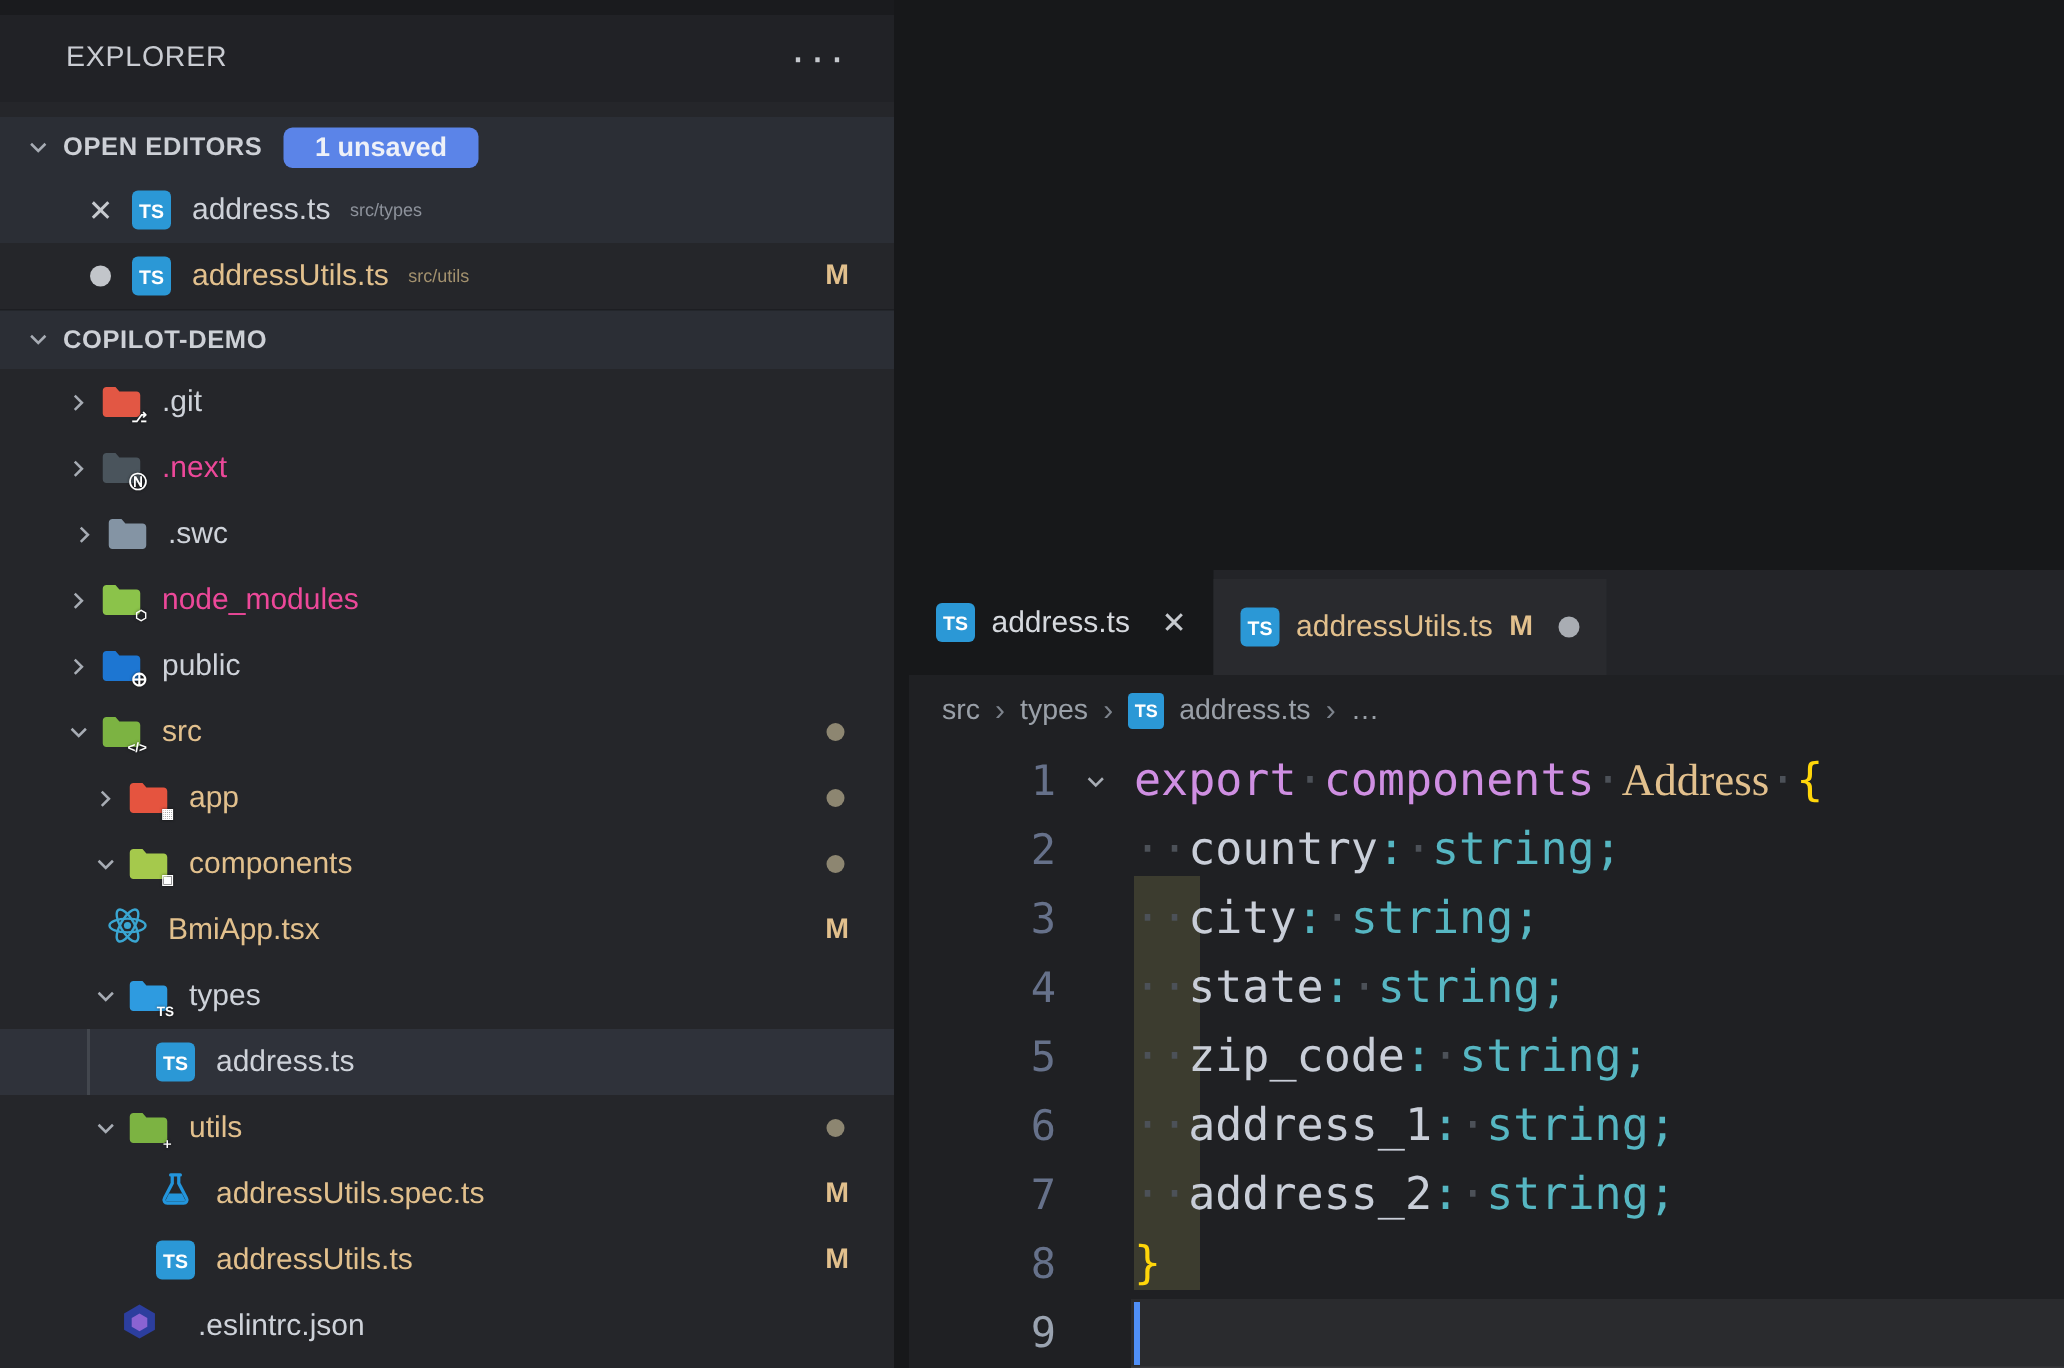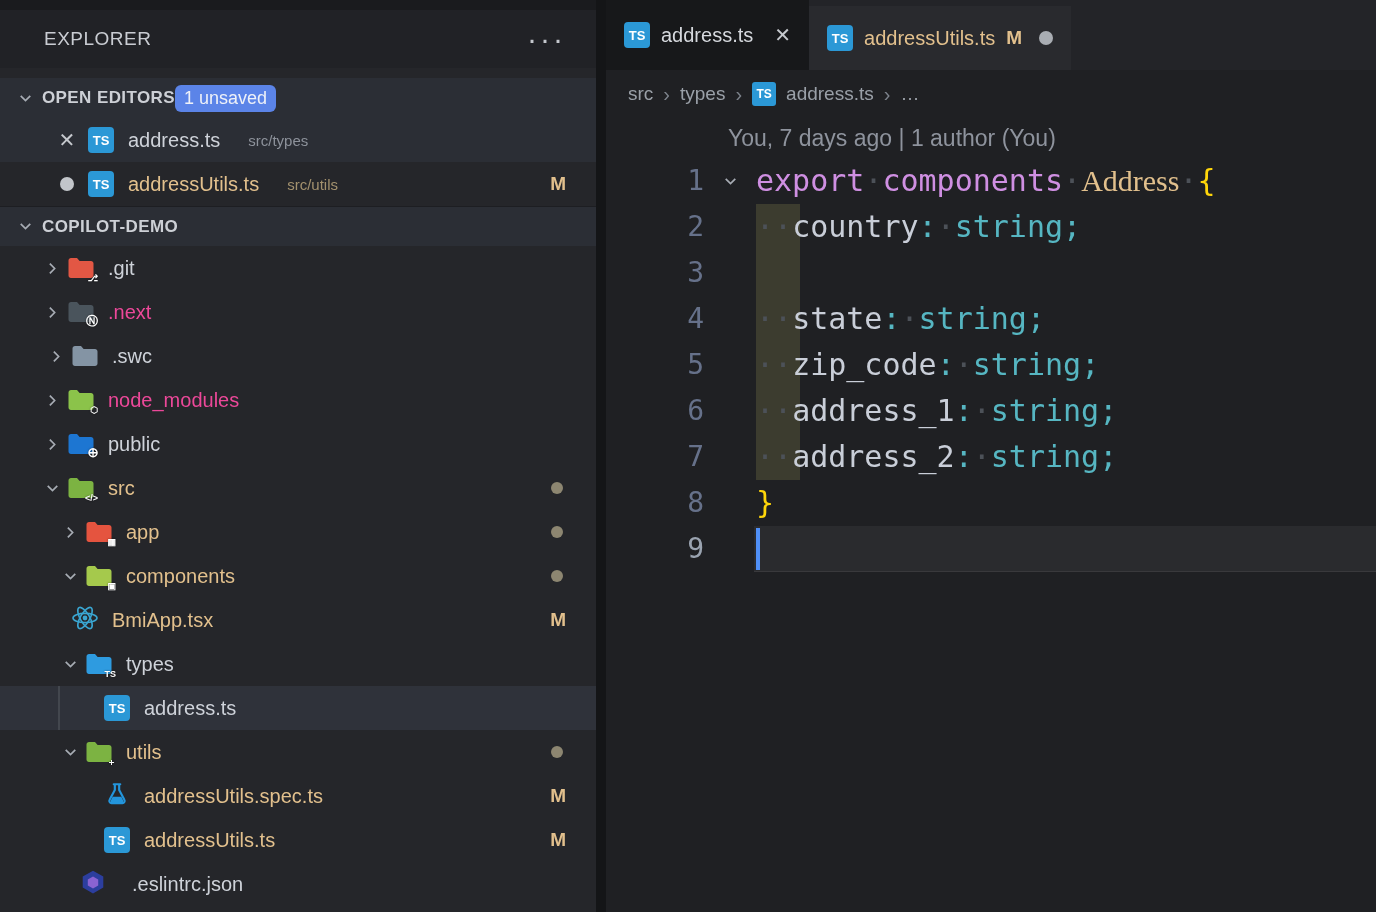--- a/index.html
+++ b/index.html
@@ -1,32 +1,32 @@
 <!DOCTYPE html>
 <html style="--sidebar-bg: #25262a; --header-bg: #2b2e35; --editor-bg: #1f2023; --badge-bg: #5b84e8; --fg: #ced2d9; --modified: #e2c08d; --linenum: #66718a; --c-kw: #cf8fe2; --c-type: #e2c08d; --c-brace: #ffd60a; --c-cyan: #56b6c2; --c-prop: #c9ced8; --cursor: #4f8ff7;"><head>
 <meta charset="utf-8">
 <style>
   * { margin:0; padding:0; box-sizing:border-box; }
   html,body { width:1376px; height:912px; overflow:hidden; background:#17181a; }
   body { font-family:"Liberation Sans", sans-serif; }
-  .app { display:flex; width:1376px; height:912px; }
+  .app { display:flex; width:1376px; height:912px;align-items:flex-end; }
 
   
   .sidebar { width:596px; height:912px; background:var(--sidebar-bg); flex:none; display:flex; flex-direction:column; overflow:hidden; }
   .sidebar-topstrip { height:10px; background:#1a1b1e; }
   .sidebar-titlebar { height:58px; background:#212226; display:flex; align-items:center; padding:0 30px 0 44px; justify-content:space-between; }
   .sidebar-title { color:#c9ccd2; font-size:19px; font-weight:500; letter-spacing:.5px; }
   .more-dots { color:#c5c8cd; font-size:30px; letter-spacing:3px; line-height:10px; cursor:pointer; }
   .section-gap { height:10px; }
   .section-header { height:40px; display:flex; align-items:center; background:var(--header-bg); padding-left:12px; color:#cdd0d6; font-weight:700; font-size:17px; letter-spacing:.4px; cursor:pointer; }
   .section-header .chev { width:26px; height:26px; margin-right:4px; flex:none; display:flex; align-items:center; justify-content:center; }
-  .badge { margin-left:0; background:var(--badge-bg); color:#eef1f8; font-size:18px; font-weight:400; padding:3px 9px; border-radius:6px; letter-spacing:0; }
+  .badge { margin-left:14px; background:var(--badge-bg); color:#eef1f8; font-size:18px; font-weight:700; padding:3px 21px; border-radius:6px; letter-spacing:0; }
   .row { height:44px; display:flex; align-items:center; position:relative; cursor:pointer; color:var(--fg); font-size:20px; }
   .row .label { white-space:nowrap; }
-  .row .desc { margin-left:28px; font-size:15px; color:#8d929b; }
+  .row .desc { margin-left:13px; font-size:12px; color:#8d929b; }
   .row.hovered { background:#2b2e35; }
   .row.selected { background:#2f323a; }
   .row .right-badge { position:absolute; right:30px; font-size:19px; font-weight:700; color:var(--modified); }
   .row .right-dot { position:absolute; right:33px; width:12px; height:12px; border-radius:50%; background:#8d8671; }
   .mod { color:var(--modified); }
   .mod-desc { color:#a3916e !important; }
   .dim { color:#ec4899; }
   .chev svg { display:block; }
   .tree-chev { width:28px; height:28px; flex:none; display:flex; align-items:center; justify-content:center; }
   .tree-icon { width:30px; height:28px; flex:none; display:flex; align-items:center; justify-content:center; margin-right:12px; position:relative; }
@@ -366,26 +366,25 @@
         <span class="sep">›</span>
         <span>types</span>
         <span class="sep">›</span>
         <span class="bc-ts">TS</span>
         <span>address.ts</span>
         <span class="sep">›</span>
         <span>…</span>
       </div>
     <div class="code" id="code">
         <div class="olive-block"></div>
-        <div class="blame">You, 7 days ago | 1 author (You)</div>
         <div class="cl"><span class="ln">1</span><span class="fold"><svg width="17" height="17" viewBox="0 0 16 16">
               <path d="M3.5 5.5 8 10l4.5-4.5" fill="none" stroke="#a7acb4" stroke-width="1.6"></path>
             </svg></span><span class="ct"><span class="tok-kw">export</span><span class="tok-ws">·</span><span class="tok-kw">components</span><span class="tok-ws">·</span><span class="tok-type">Address</span><span class="tok-ws">·</span><span class="tok-brace">{</span></span></div>
         <div class="cl"><span class="ln">2</span><span class="fold"></span><span class="ct"><span class="tok-ws">··</span><span class="tok-prop">country</span><span class="tok-punc">:</span><span class="tok-ws">·</span><span class="tok-builtin">string</span><span class="tok-punc">;</span></span></div>
-        <div class="cl"><span class="ln">3</span><span class="fold"></span></div>
+        <div class="cl"><span class="ln">3</span><span class="fold"></span><span class="ct"><span class="tok-ws">··</span><span class="tok-prop">city</span><span class="tok-punc">:</span><span class="tok-ws">·</span><span class="tok-builtin">string</span><span class="tok-punc">;</span></span></div>
         <div class="cl"><span class="ln">4</span><span class="fold"></span><span class="ct"><span class="tok-ws">··</span><span class="tok-prop">state</span><span class="tok-punc">:</span><span class="tok-ws">·</span><span class="tok-builtin">string</span><span class="tok-punc">;</span></span></div>
         <div class="cl"><span class="ln">5</span><span class="fold"></span><span class="ct"><span class="tok-ws">··</span><span class="tok-prop">zip_code</span><span class="tok-punc">:</span><span class="tok-ws">·</span><span class="tok-builtin">string</span><span class="tok-punc">;</span></span></div>
         <div class="cl"><span class="ln">6</span><span class="fold"></span><span class="ct"><span class="tok-ws">··</span><span class="tok-prop">address_1</span><span class="tok-punc">:</span><span class="tok-ws">·</span><span class="tok-builtin">string</span><span class="tok-punc">;</span></span></div>
         <div class="cl"><span class="ln">7</span><span class="fold"></span><span class="ct"><span class="tok-ws">··</span><span class="tok-prop">address_2</span><span class="tok-punc">:</span><span class="tok-ws">·</span><span class="tok-builtin">string</span><span class="tok-punc">;</span></span></div>
         <div class="cl"><span class="ln">8</span><span class="fold"></span><span class="ct"><span class="tok-brace">}</span></span></div>
         <div class="cl current"><span class="ln">9</span><span class="fold"></span><span class="ct"></span><span class="cursor"></span></div>
       </div>
   </main>
 
 </div>

